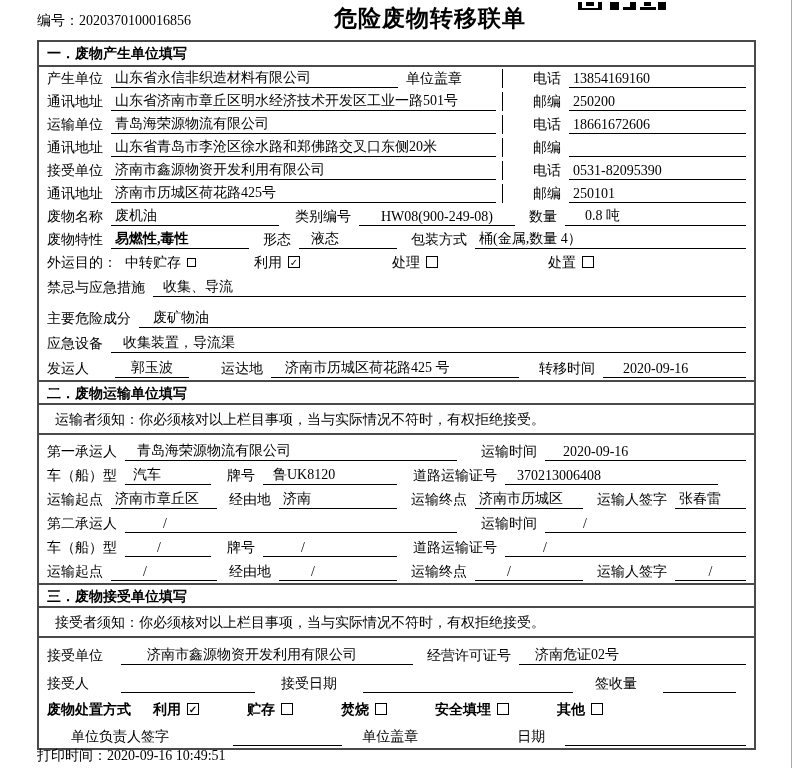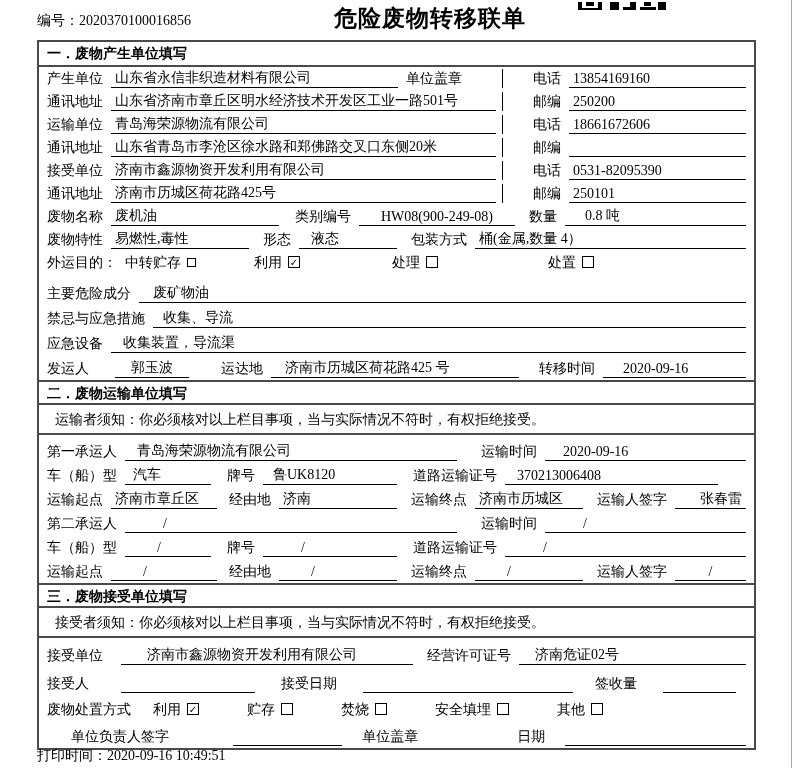--- a/index.html
+++ b/index.html
@@ -138,43 +138,43 @@
       <span class="lbl">废物名称</span>
       <span class="u" style="width:168px;">废机油</span>
       <span class="lbl" style="margin-left:16px;">类别编号</span>
       <span class="u" style="width:156px; text-align:center;">HW08(900-249-08)</span>
       <span class="lbl" style="margin-left:14px;text-align:center;">数量</span>
       <span class="u grow" style="text-indent:16px;">0.8 吨</span>
     </div>
 
     <div class="row">
       <span class="lbl">废物特性</span>
-      <span class="u" style="width:138px;">易燃性,毒性</span>
+      <span class="u" style="width:138px;font-weight:bold;">易燃性,毒性</span>
       <span class="lbl" style="margin-left:14px;">形态</span>
       <span class="u" style="width:98px; text-indent:8px;">液态</span>
       <span class="lbl" style="margin-left:14px;">包装方式</span>
       <span class="u grow">桶(金属,数量  4）</span>
     </div>
 
     <div class="row">
       <span class="lbl">外运目的：</span>
       <span class="opt" style="margin-right:58px;"><span>中转贮存</span><span class="cb small"></span></span>
       <span class="opt" style="margin-right:92px;"><span>利用</span><span class="cb">✓</span></span>
       <span class="opt" style="margin-right:110px;"><span>处理</span><span class="cb"></span></span>
       <span class="opt"><span>处置</span><span class="cb"></span></span>
     </div>
 
+    <div class="row tall">
+      <span class="lbl">禁忌与应急措施</span>
+      <span class="u grow" style="text-indent:6px;">收集、导流</span>
+    </div>
+
     <div class="row tall gap-top">
       <span class="lbl">主要危险成分</span>
       <span class="u grow" style="text-indent:10px;">废矿物油</span>
-    </div>
-
-    <div class="row tall">
-      <span class="lbl">禁忌与应急措施</span>
-      <span class="u grow" style="text-indent:6px;">收集、导流</span>
     </div>
 
     <div class="row tall">
       <span class="lbl">应急设备</span>
       <span class="u grow" style="text-indent:8px;">收集装置，导流渠</span>
     </div>
 
     <div class="row tall">
       <span class="lbl">发运人</span>
       <span class="u" style="width:74px; text-align:center; margin-left:18px;">郭玉波</span>
@@ -205,21 +205,21 @@
     </div>
 
     <div class="row row2">
       <span class="lbl">运输起点</span>
       <span class="u" style="width:106px;">济南市章丘区</span>
       <span class="lbl" style="margin-left:12px;">经由地</span>
       <span class="u" style="width:118px;">济南</span>
       <span class="lbl" style="margin-left:14px;">运输终点</span>
       <span class="u" style="width:108px;">济南市历城区</span>
       <span class="lbl" style="margin-left:14px;">运输人签字</span>
-      <span class="u grow" style="text-align:right;">张春雷</span>
+      <span class="u grow" style="text-align:left;">张春雷</span>
     </div>
 
     <div class="row row2">
       <span class="lbl">第二承运人</span>
       <span class="u slash" style="width:332px;">/</span>
       <span class="lbl" style="margin-left:24px;">运输时间</span>
       <span class="u grow slash">/</span>
     </div>
 
     <div class="row row2">
@@ -255,21 +255,21 @@
 
     <div class="row" style="height:28px;">
       <span class="lbl">接受人</span>
       <span class="u" style="width:134px; margin-left:24px;"></span>
       <span class="lbl" style="margin-left:26px;">接受日期</span>
       <span class="u" style="width:210px; margin-left:18px;"></span>
       <span class="lbl" style="margin-left:22px;">签收量</span>
       <span class="u grow" style="margin-left:18px; margin-right:10px;"></span>
     </div>
 
-    <div class="row" style="height:26px;">
+    <div class="row" style="height:26px;font-weight:bold;">
       <span class="lbl" style="margin-right:22px;">废物处置方式</span>
       <span class="opt" style="margin-right:48px;"><span>利用</span><span class="cb">✓</span></span>
       <span class="opt" style="margin-right:48px;"><span>贮存</span><span class="cb"></span></span>
       <span class="opt" style="margin-right:48px;"><span>焚烧</span><span class="cb"></span></span>
       <span class="opt" style="margin-right:48px;"><span>安全填埋</span><span class="cb"></span></span>
       <span class="opt"><span>其他</span><span class="cb"></span></span>
     </div>
 
     <div class="row" style="height:27px;padding-left:32px;">
       <span class="lbl">单位负责人签字</span>

